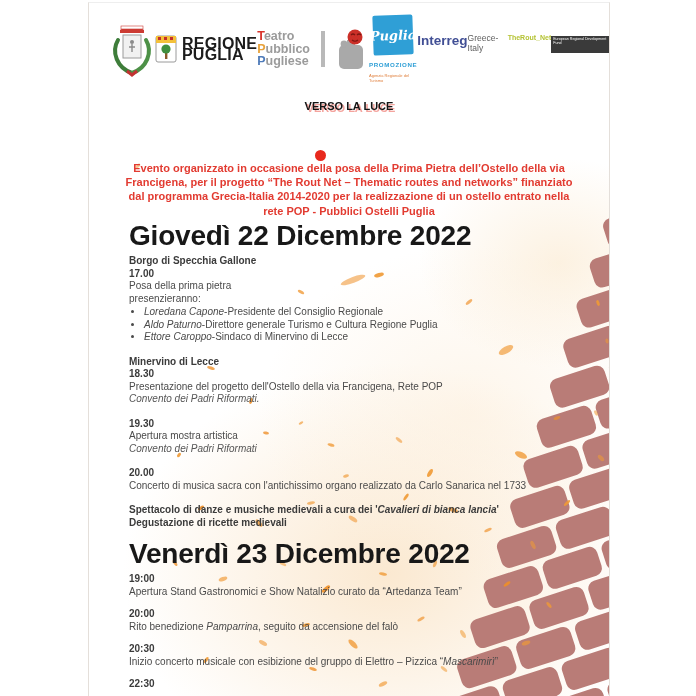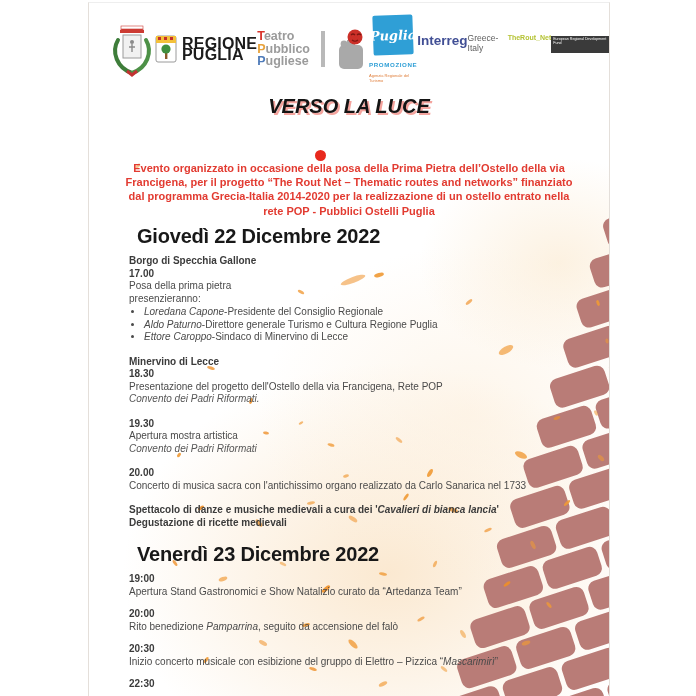--- a/index.html
+++ b/index.html
@@ -36,30 +36,30 @@
   .intg-proj{font-size:7px;font-weight:700;color:#b5c334;line-height:8px;}
   .intg-fund{margin-top:2px;background:#3a3a3a;color:#fff;font-size:3.6px;padding:1px 2px;line-height:4px;width:70px;}
   .eu{display:flex;flex-direction:column;align-items:center;margin-top:2px;}
   .eu-flag{width:24px;height:16px;background:#16339c;position:relative;}
   .eu-cap{font-size:4.2px;color:#333;margin-top:1.5px;letter-spacing:.2px;}
 
   
   .titlebox{position:absolute;top:92px;left:0;right:0;text-align:center;}
   .title{font-size:31px;font-weight:900;font-style:italic;color:#141414;letter-spacing:.5px;
          text-shadow:3px 2.5px 0 #f4a49e;line-height:32px;}
-  .subtitle{font-size:20px;font-weight:900;font-style:italic;color:#141414;text-shadow:2px 1.5px 0 #f4a49e;line-height:18px;margin-top:2px;}
+  .subtitle{font-size:11px;font-weight:900;color:#141414;text-shadow:2px 1.5px 0 #f4a49e;line-height:18px;margin-top:2px;}
   .red-dot{position:absolute;left:226px;top:147px;width:11px;height:11px;border-radius:50%;background:#e8291d;}
 
   
   .intro{position:absolute;top:158px;left:36px;width:448px;text-align:center;
          color:#e23b31;font-weight:700;font-size:11px;line-height:14.2px;}
 
   
   .schedule{position:absolute;top:221px;left:40px;width:448px;color:#4a4a4a;font-size:10px;line-height:12.5px;}
-  .day-title{font-size:20px;font-weight:800;color:#181818;margin:0 0 7px 8px;line-height:24px;letter-spacing:-.2px;}
+  .day-title{font-size:28px;font-weight:800;color:#181818;margin:0 0 7px 0;line-height:24px;letter-spacing:-.2px;}
   .day2 .day-title{margin-top:13px;}
   .block{margin-bottom:12px;}
   .day2 .block{margin-bottom:10px;}
   .block.gap{margin-top:11px;}
   .venue{font-weight:700;color:#3b3b3b;}
   .time{font-weight:700;color:#3b3b3b;}
   .ln{}
   .ln.italic{font-style:italic;color:#555;}
   .ln.bold{font-weight:700;color:#3b3b3b;}
   .it{font-style:italic;}

